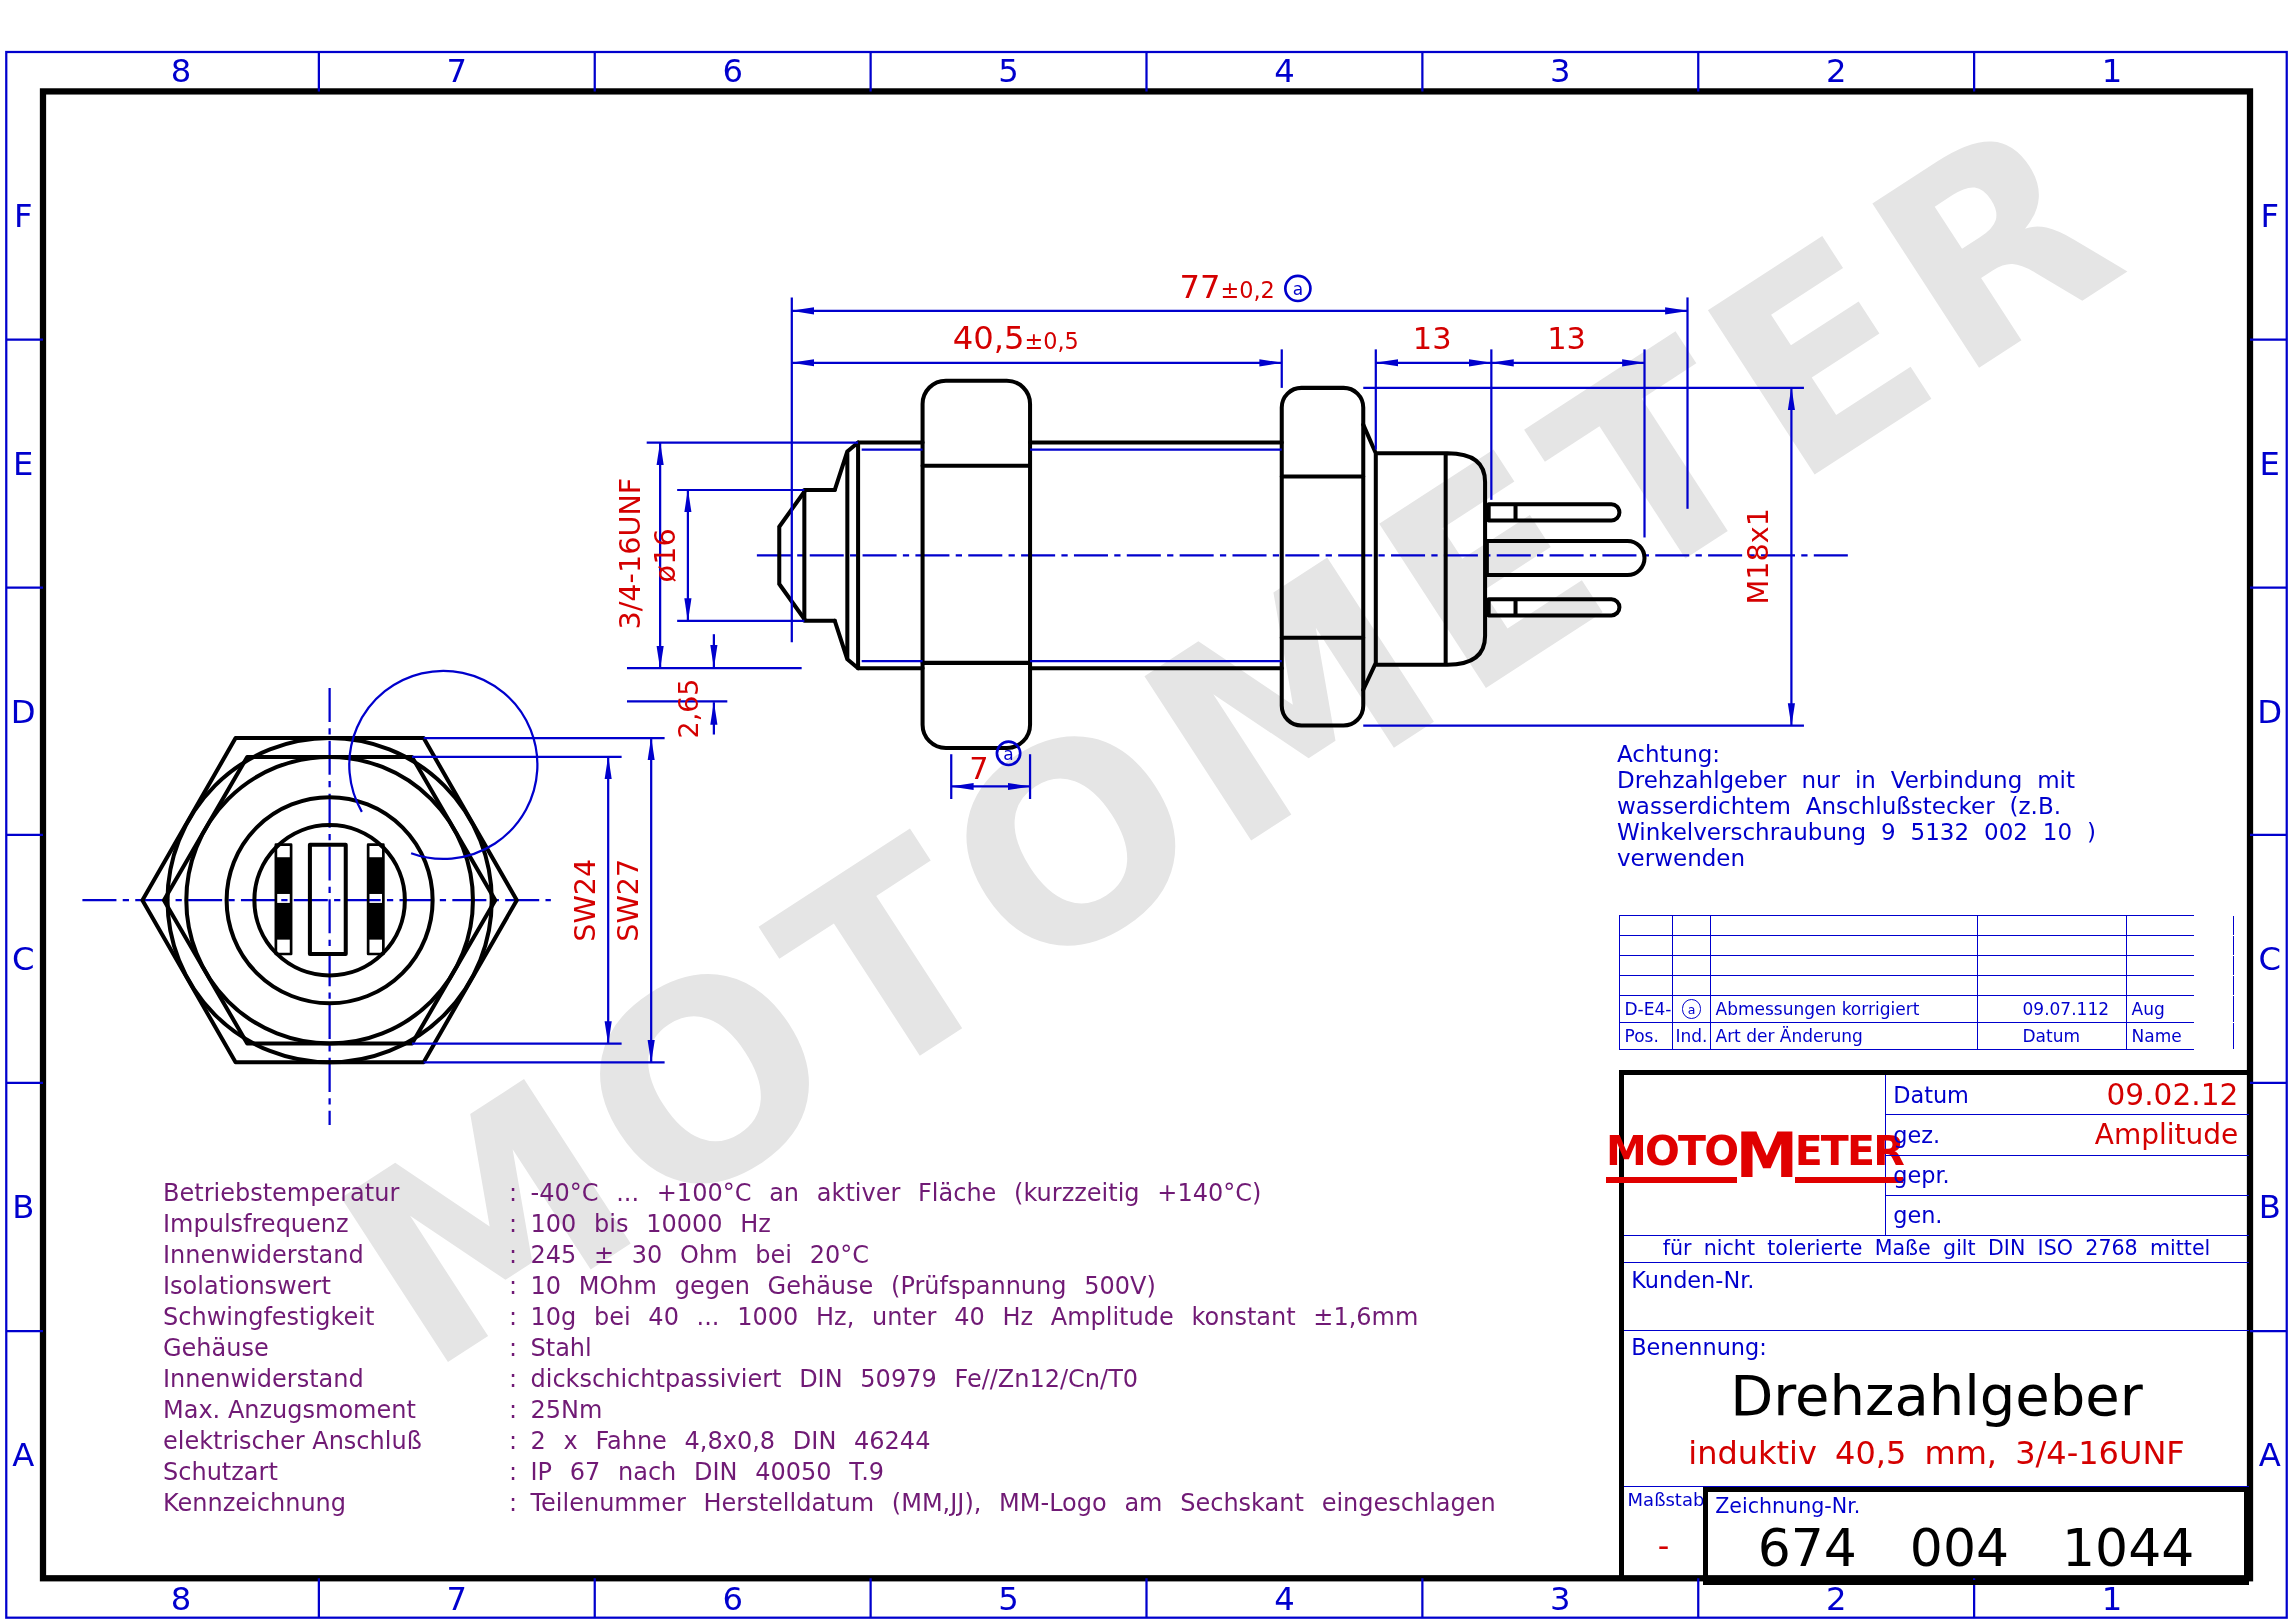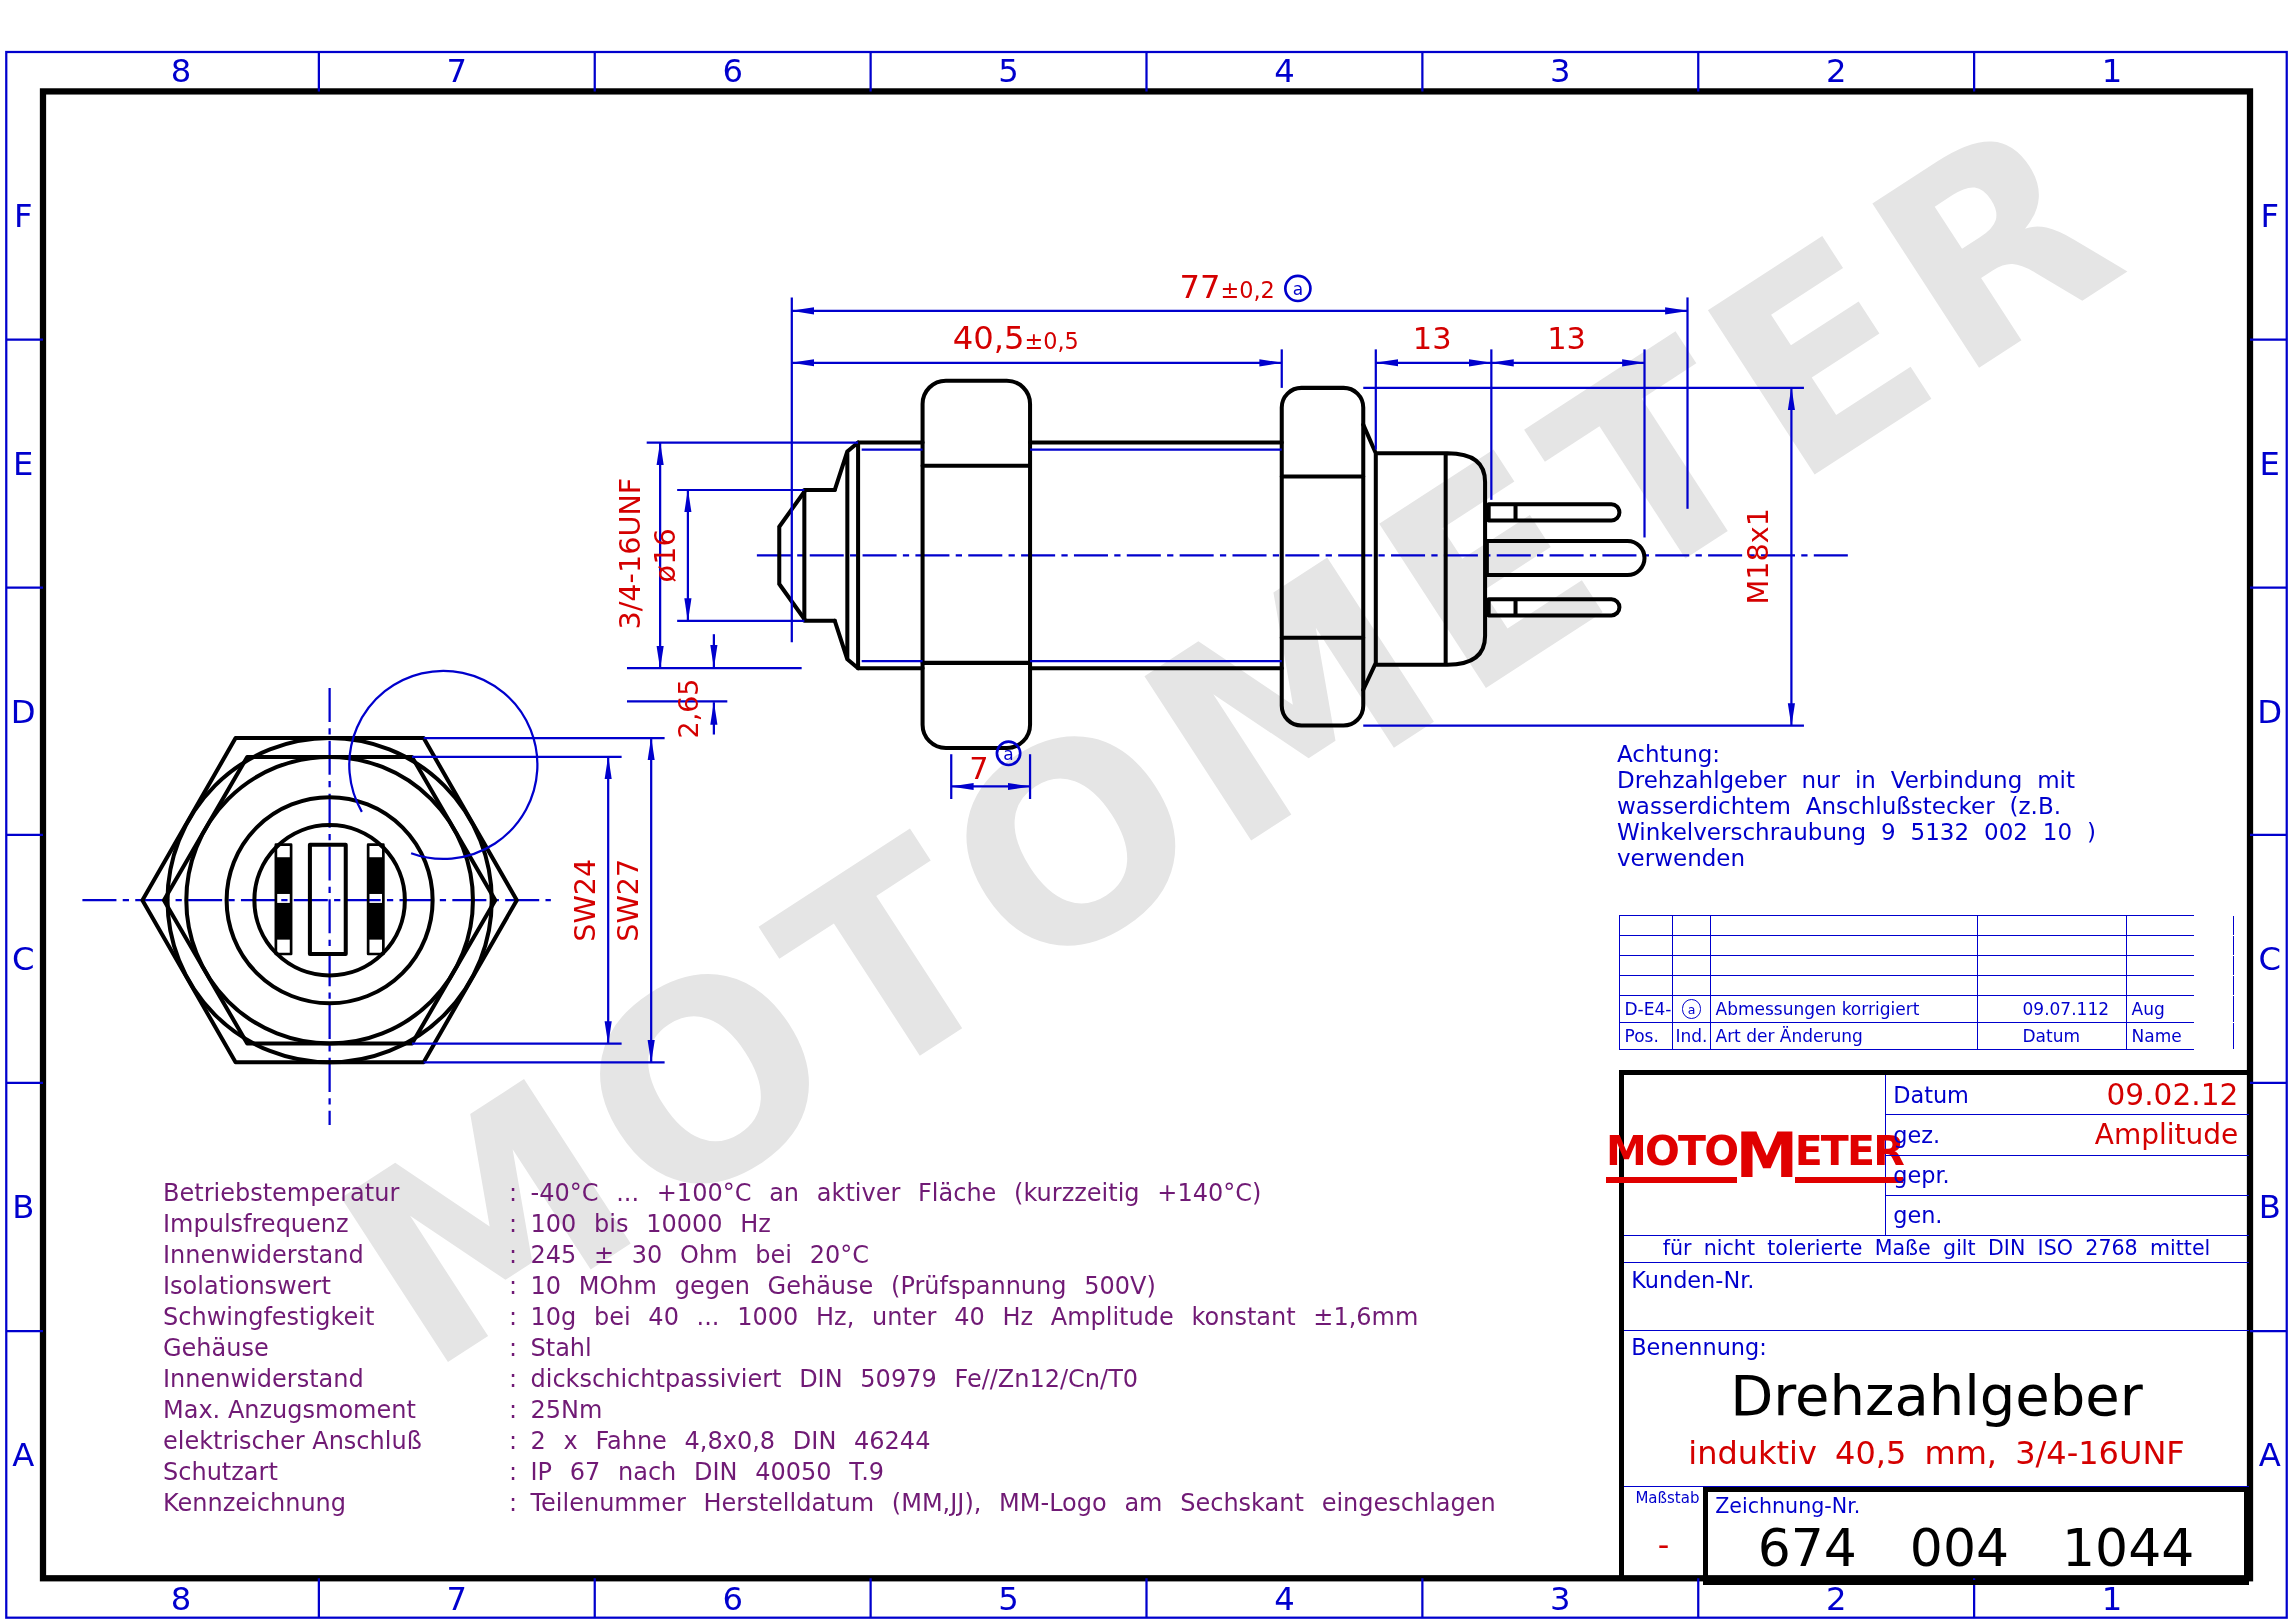--- a/index.html
+++ b/index.html
@@ -47,21 +47,21 @@
   .f-value{flex:1;text-align:right;padding-right:10.7px;color:#d40000;font-size:29.6px;white-space:nowrap;}
   .tb-tol{height:27px;flex:none;border-bottom:1.8px solid #0000cd;text-align:center;font-size:20.6px;
     line-height:25px;word-spacing:0.28em;white-space:nowrap;}
   .tb-kunden{height:68px;flex:none;border-bottom:1.8px solid #0000cd;font-size:22.4px;padding:3.6px 7.2px;}
   .tb-ben{height:156px;flex:none;border-bottom:1.8px solid #0000cd;padding:2.7px 7.2px;}
   .tb-ben-label{font-size:22.4px;}
   .tb-name{text-align:center;font-size:56px;color:#000;margin-top:3.6px;word-spacing:0.1em;}
   .tb-sub{text-align:center;font-size:32px;color:#d40000;margin-top:5.4px;word-spacing:0.25em;}
   .tb-bottom{flex:1;display:flex;}
   .tb-mass{width:79px;flex:none;padding:1.8px 3.6px;display:flex;flex-direction:column;}
-  .tb-mass-label{font-size:15px;text-align:right;}
+  .tb-mass-label{font-size:18px;text-align:right;}
   .tb-mass-value{flex:1;display:flex;align-items:center;justify-content:center;color:#d40000;font-size:32px;}
   .tb-zeich{flex:1;border:5.4px solid #000;display:flex;flex-direction:column;padding:1.8px 7.2px;}
   .tb-zeich-label{font-size:20.6px;}
   .tb-zeich-value{flex:1;display:flex;align-items:center;justify-content:center;color:#000;
     font-size:52px;word-spacing:0.7em;white-space:nowrap;}
 </style>
 </head>
 <body>
 
 <div class="sheet">

